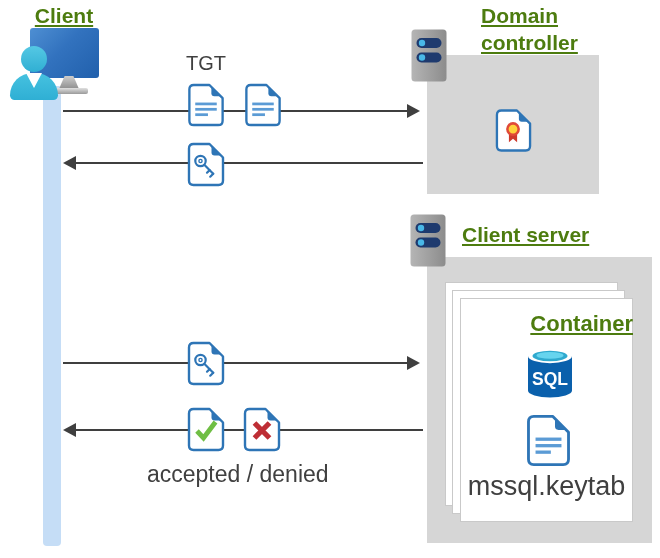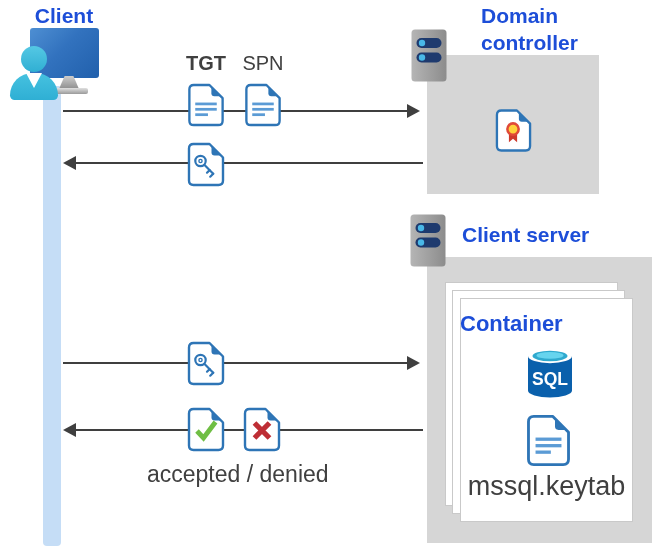--- a/index.html
+++ b/index.html
@@ -6,28 +6,28 @@
   .canvas{position:relative;width:660px;height:558px;background:#ffffff;overflow:hidden;
           font-family:"Liberation Sans",sans-serif;}
   .abs{position:absolute;}
   
   .lifeline{left:43px;top:86px;width:18px;height:460px;background:#C5DDF6;border-radius:2px 2px 4px 4px;}
   
   .zone{background:#D6D6D6;}
   .zone-dc{left:427px;top:55px;width:172px;height:139px;}
   .zone-linux{left:427px;top:257px;width:225px;height:286px;}
   
-  .h-bold{font-weight:bold;color:#1d4ed8;font-size:21px;line-height:27px;}
+  .h-bold{font-weight:bold;color:#4d7c0f;font-size:21px;line-height:27px;text-decoration:underline;}
   .client-label{left:14px;top:2px;width:100px;text-align:center;}
   .dc-label{left:457px;top:2px;width:170px;text-align:left;margin-left:24px;}
   .linux-label{left:462px;top:221px;width:190px;}
-  .container-label{left:460px;top:310px;width:173px;text-align:left;font-size:22px;}
+  .container-label{left:460px;top:310px;width:173px;text-align:right;font-size:22px;}
   
   .gray-text{color:#404040;font-size:20px;}
-  .tgt-label{left:171px;top:52px;width:70px;text-align:center;font-weight:bold;}
+  .tgt-label{left:171px;top:52px;width:70px;text-align:center;}
   .spn-label{left:228px;top:52px;width:70px;text-align:center;}
   .result-label{left:147px;top:461px;width:240px;font-size:23px;}
   .keytab-label{left:460px;top:471px;width:173px;text-align:center;font-size:27px;}
   
   .monitor{left:30px;top:28px;width:69px;height:50px;border-radius:3px;
            background:linear-gradient(135deg,#4E8FD3 0%,#3272BE 45%,#2160AC 100%);}
   .monitor-neck{left:59px;top:76px;width:20px;height:13px;
            background:linear-gradient(180deg,#CDCDCD,#8E8E8E);
            clip-path:polygon(28% 0,72% 0,100% 100%,0 100%);}
   .monitor-base{left:52px;top:88px;width:36px;height:6px;border-radius:2px;
@@ -175,17 +175,16 @@
 
   <div class="abs h-bold client-label">Client</div>
   <div class="abs h-bold dc-label">
     <div>Domain</div>
     <div>controller</div>
   </div>
   <div class="abs h-bold linux-label">Client server</div>
   <div class="abs h-bold container-label">Container</div>
 
   <div class="abs gray-text tgt-label">TGT</div>
-  <div class="abs gray-text spn-label">SPN</div>
   <div class="abs gray-text result-label">accepted / denied</div>
   <div class="abs gray-text keytab-label">mssql.keytab</div>
 
 </div>
 
 </body></html>

